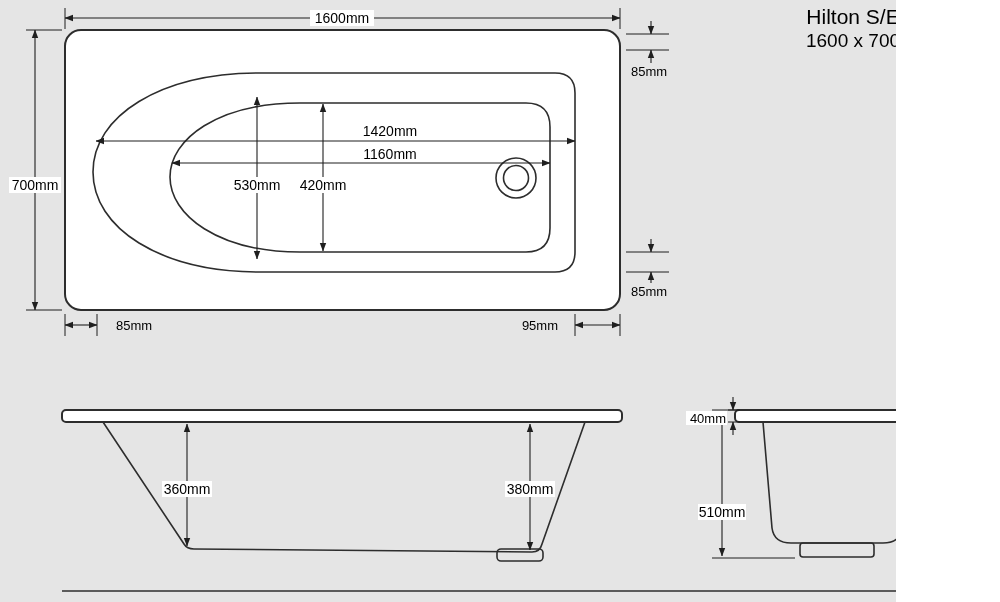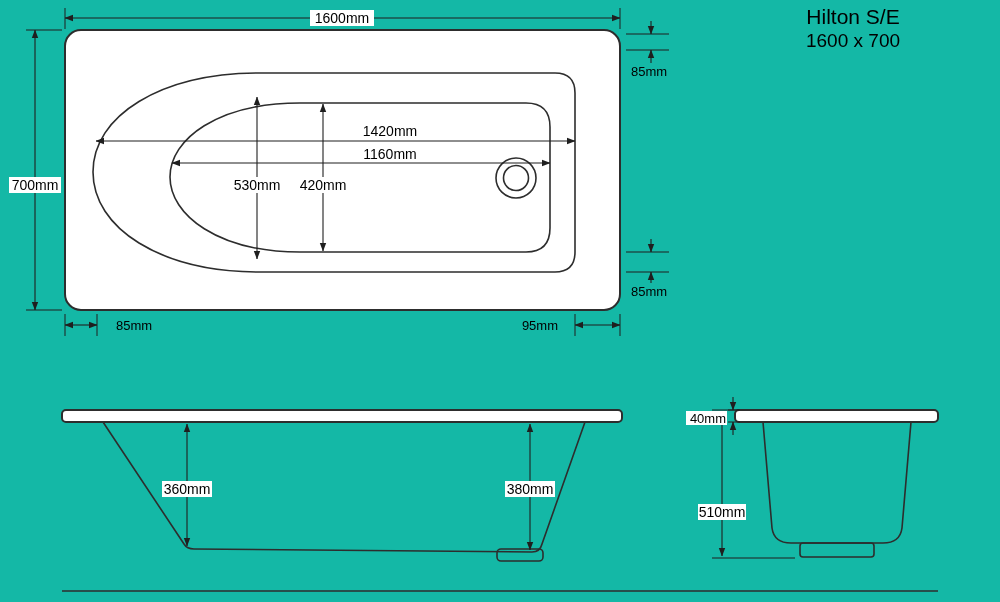--- a/index.html
+++ b/index.html
@@ -1,16 +1,16 @@
 <!DOCTYPE html>
 <html><head>
 <meta charset="utf-8">
 <style>
   html,body{margin:0;padding:0;background:#ffffff;}
-  .page{position:relative;width:1000px;height:602px;background:#14b8a6;overflow:hidden;}
+  .page{position:relative;width:896px;height:602px;background:#e5e5e5;overflow:hidden;}
   svg{display:block;}
   .outline-thin{fill:none;stroke:#2d2d2d;stroke-width:1.6;}
   .fillw{fill:#ffffff;stroke:#2d2d2d;stroke-width:2;}
   .dim{stroke:#1f1f1f;stroke-width:1.1;fill:none;}
   .tick{stroke:#1f1f1f;stroke-width:1;fill:none;}
   .lbg{fill:#ffffff;stroke:none;}
   text{font-family:"Liberation Sans", sans-serif;fill:#000;}
   .dim-label{font-size:14px;}
   .dim-label-sm{font-size:13px;}
   .title{font-size:21px;}

